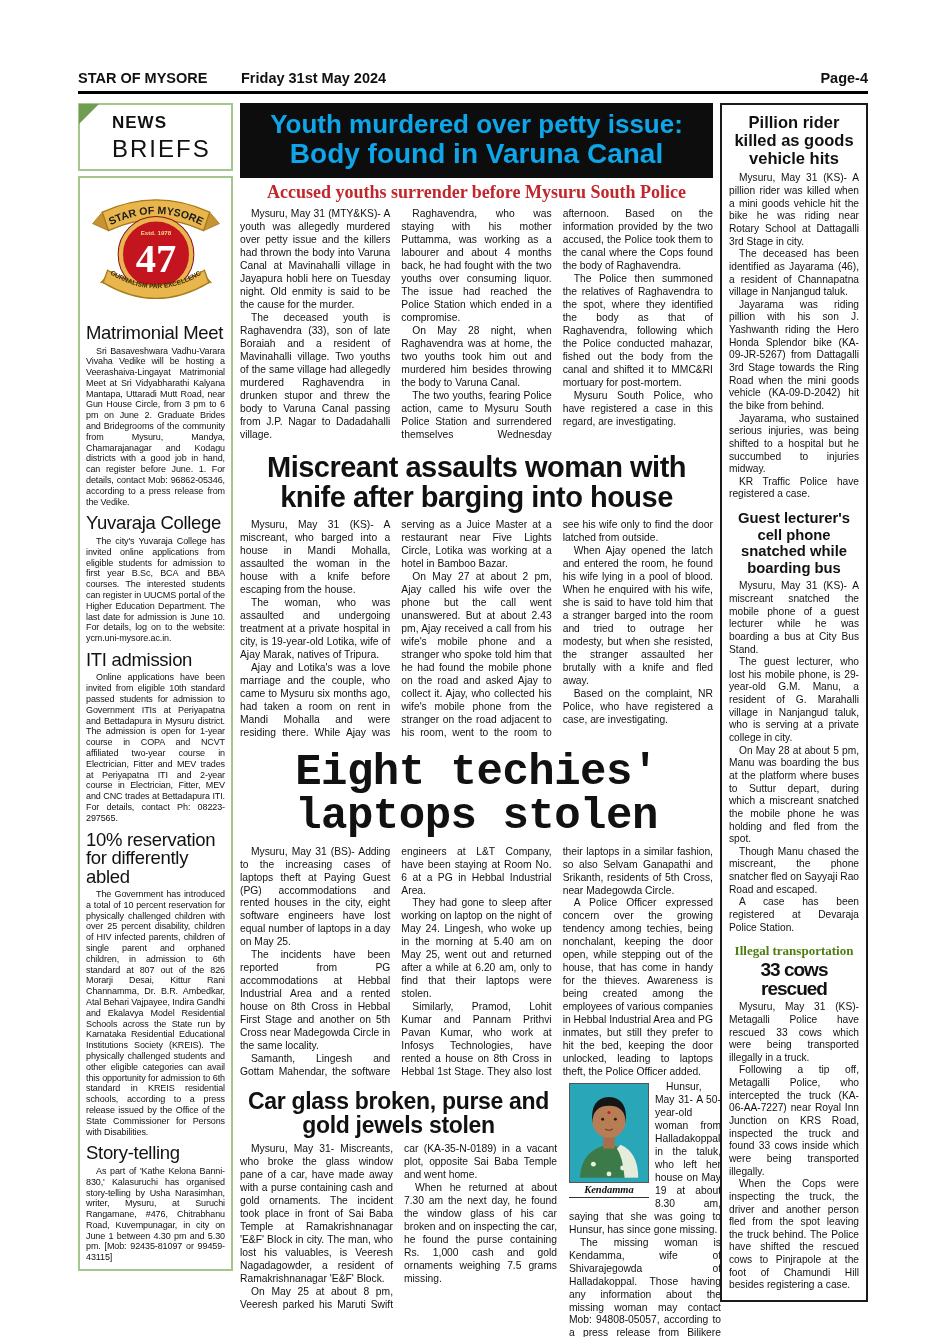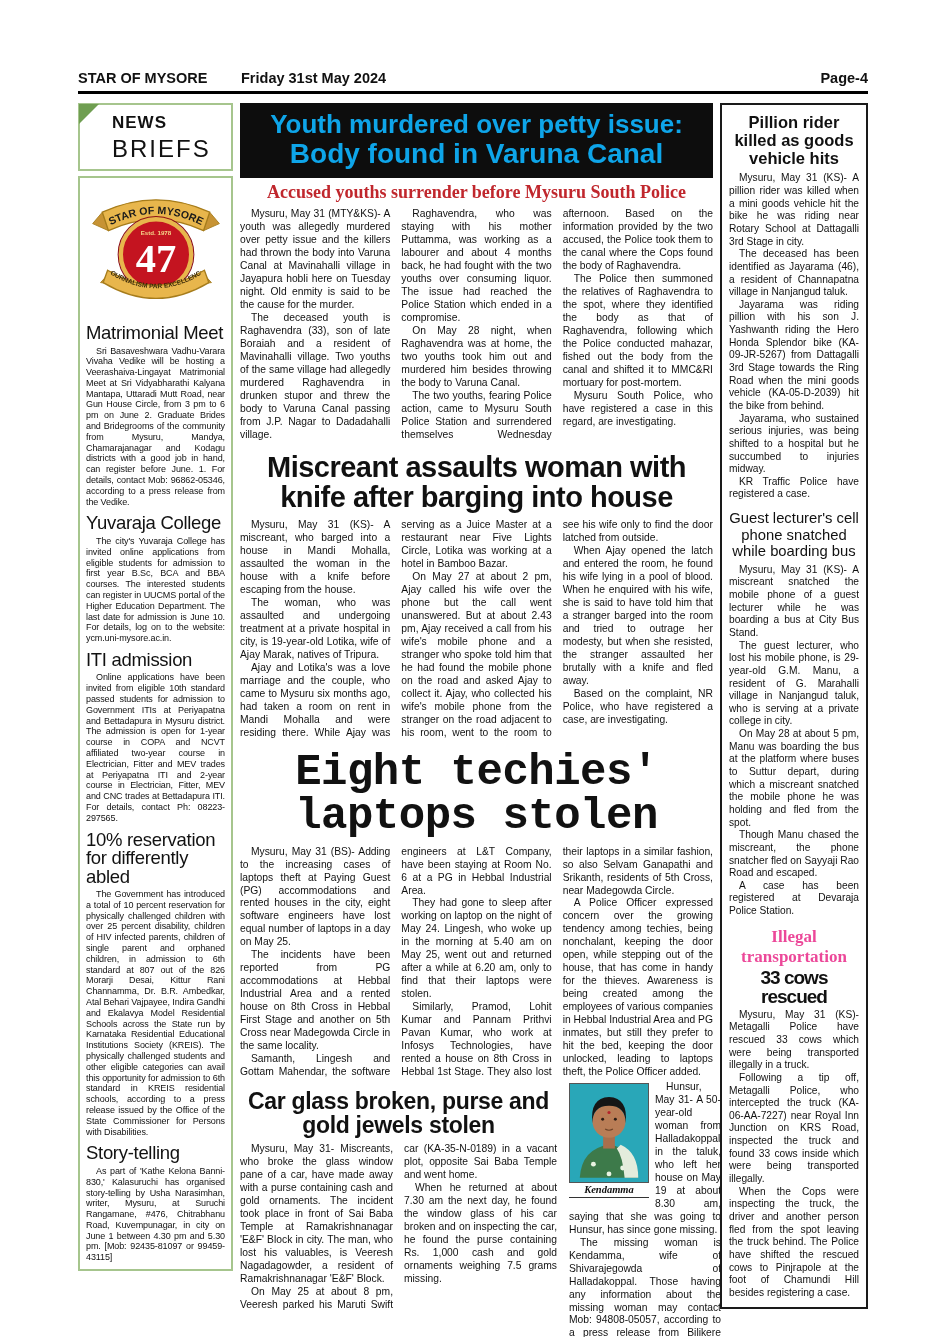--- a/index.html
+++ b/index.html
@@ -44,24 +44,24 @@
   .h-med   { font-weight:bold; text-align:center; font-size:23px; line-height:1.05; margin:8px 0 6px 0; letter-spacing:-0.3px; }
   .bottom-row { display:grid; grid-template-columns:317px 152px; column-gap:12px; margin-top:2px; }
   figure.photo { float:left; width:80px; margin:2px 6px 2px 0; }
   figure.photo .frame { border:1px solid #555; background:#29a7b8; }
   figure.photo figcaption { font-family:"Liberation Serif", serif; font-style:italic; font-weight:bold;
                             font-size:10.5px; text-align:center; border-bottom:1px solid #333; padding:1px 0 2px 0; }
 
   
   .rbox { border:2.5px solid #1a1a1a; padding:6px 7px 8px 7px; }
   .rbox .rh1 { font-weight:bold; font-size:16.5px; line-height:1.1; text-align:center; margin:2px 0 5px 0; }
-  .rbox .rh2 { font-weight:normal; font-size:14.8px; line-height:1.12; text-align:center; margin:9px 0 4px 0; }
+  .rbox .rh2 { font-weight:bold; font-size:14.8px; line-height:1.12; text-align:center; margin:9px 0 4px 0; }
   .rbox .rh3 { font-weight:bold; font-size:19px; letter-spacing:-1px; line-height:1.0; text-align:center; margin:1px 0 3px 0; }
-  .rbox .kicker { font-family:"Liberation Serif", serif; font-weight:bold; color:#ec4899;
-                  font-size:17px; text-align:center; margin-top:9px; }
+  .rbox .kicker { font-family:"Liberation Serif", serif; font-weight:bold; color:#4d7c0f;
+                  font-size:13px; text-align:center; margin-top:9px; }
   .rbox .para { font-size:10.2px; line-height:1.24; text-align:justify; text-indent:10px; }
 </style>
 </head>
 <body>
 
 <div class="page">
 
   <div class="hdr">
     <span class="mast">STAR OF MYSORE</span>
     <span class="date">Friday 31st May 2024</span>
@@ -220,21 +220,21 @@
       </div>
     </main>
 
     <aside>
       <div class="rbox">
         <section class="art">
           <h2 class="rh1">Pillion rider killed as goods vehicle hits</h2>
           <div>
               <p class="para">Mysuru, May 31 (KS)- A pillion rider was killed when a mini goods vehicle hit the bike he was riding near Rotary School at Dattagalli 3rd Stage in city.</p>
               <p class="para">The deceased has been identified as Jayarama (46), a resident of Channapatna village in Nanjangud taluk.</p>
-              <p class="para">Jayarama was riding pillion with his son J. Yashwanth riding the Hero Honda Splendor bike (KA-09-JR-5267) from Dattagalli 3rd Stage towards the Ring Road when the mini goods vehicle (KA-05-D-2039) hit the bike from behind.</p>
+              <p class="para">Jayarama was riding pillion with his son J. Yashwanth riding the Hero Honda Splendor bike (KA-09-JR-5267) from Dattagalli 3rd Stage towards the Ring Road when the mini goods vehicle (KA-09-D-2042) hit the bike from behind.</p>
               <p class="para">Jayarama, who sustained serious injuries, was being shifted to a hospital but he succumbed to injuries midway.</p>
               <p class="para">KR Traffic Police have registered a case.</p>
             </div>
         </section>
         <section class="art">
           <h2 class="rh2">Guest lecturer's cell phone snatched while boarding bus</h2>
           <div>
               <p class="para">Mysuru, May 31 (KS)- A miscreant snatched the mobile phone of a guest lecturer while he was boarding a bus at City Bus Stand.</p>
               <p class="para">The guest lecturer, who lost his mobile phone, is 29-year-old G.M. Manu, a resident of G. Marahalli village in Nanjangud taluk, who is serving at a private college in city.</p>
               <p class="para">On May 28 at about 5 pm, Manu was boarding the bus at the platform where buses to Suttur depart, during which a miscreant snatched the mobile phone he was holding and fled from the spot.</p>

